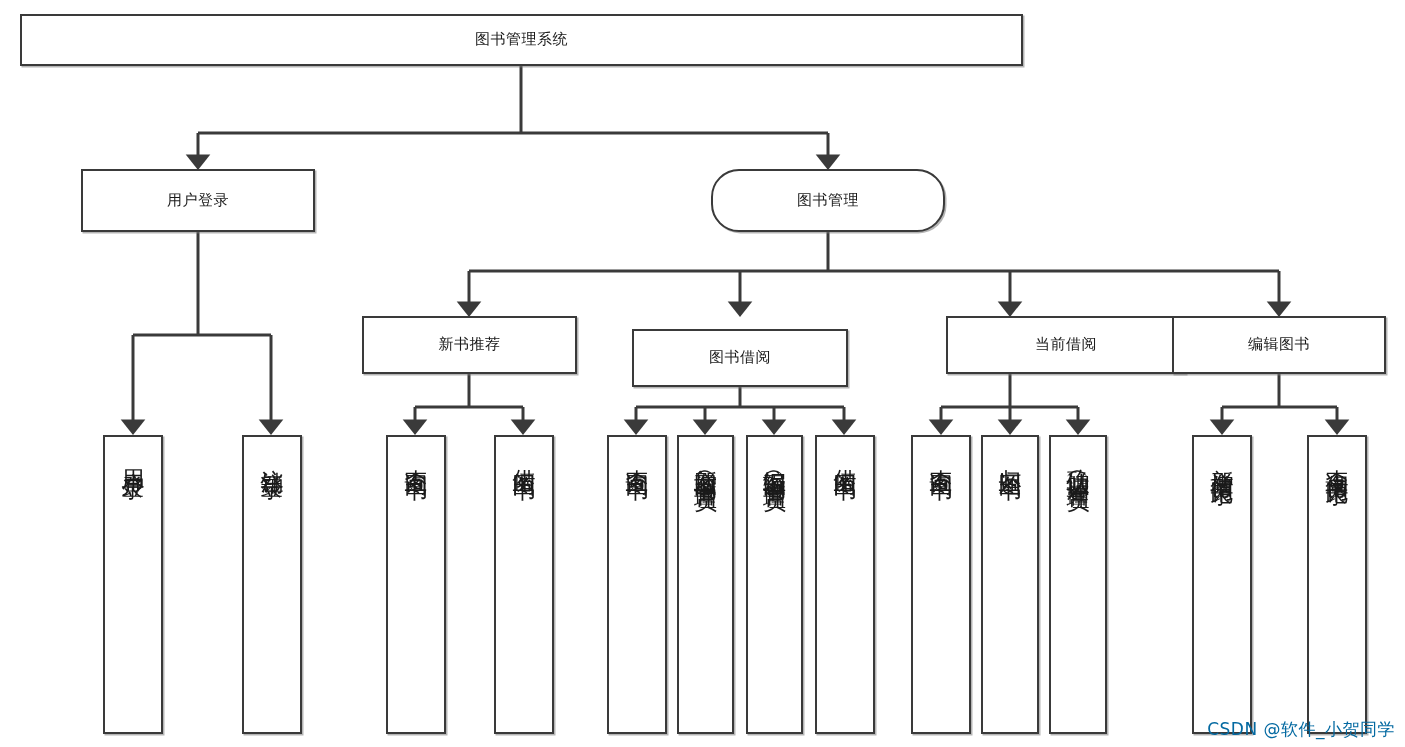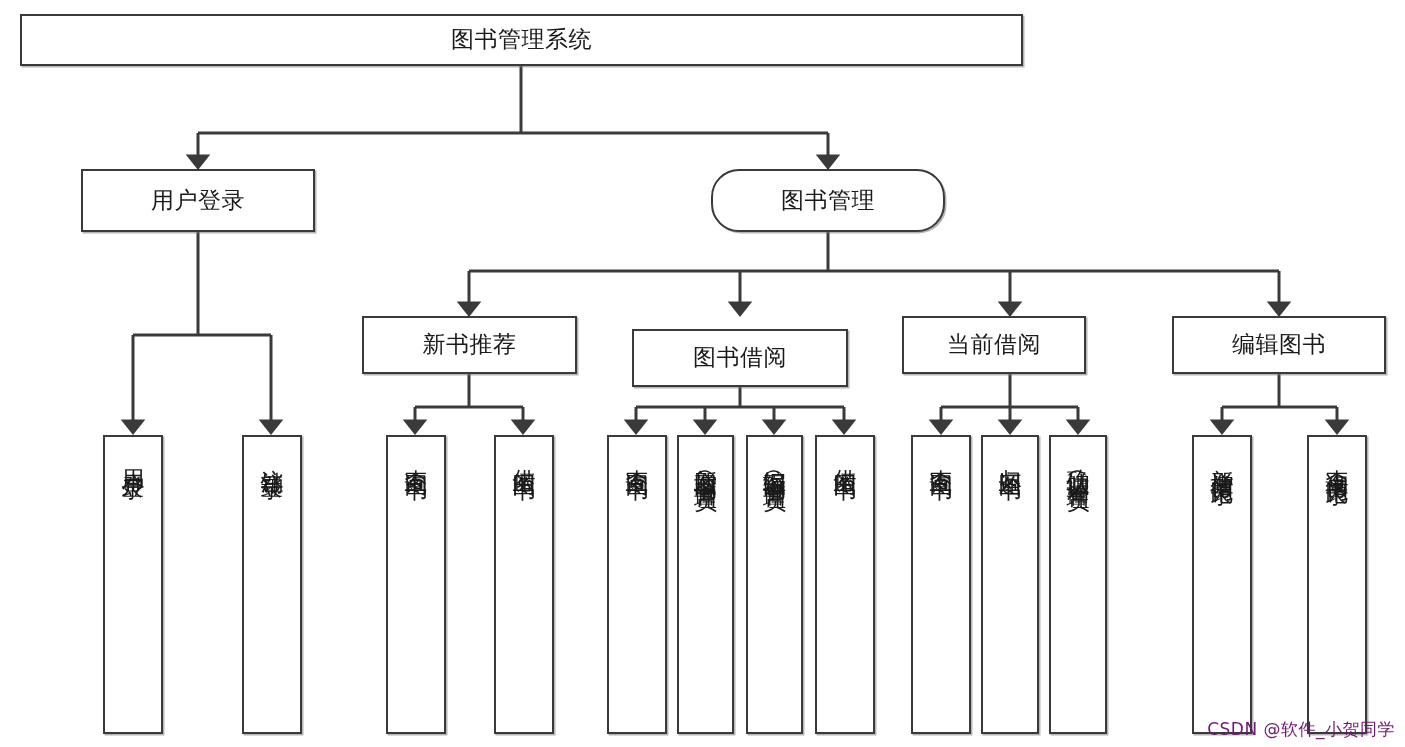--- a/index.html
+++ b/index.html
@@ -36,39 +36,39 @@
     box-shadow: 1.5px 1.5px 0 0 rgba(120,120,120,0.55);
   }
   .node .label {
     color: #1a1a1a;
     line-height: 1.18;
     letter-spacing: 0.5px;
     text-align: center;
     white-space: nowrap;
   }
   .node.horiz .label {
-    font-size: 23px;
+    font-size: 15px;
   }
   .node.vert {
     align-items: flex-start;
     justify-content: center;
     padding-top: 14px;
   }
   .node.vert .label {
     writing-mode: vertical-rl;
     text-orientation: upright;
     font-size: 23px;
     letter-spacing: 3px;
   }
   .watermark {
     position: absolute;
     right: 10px;
     bottom: 6px;
     font-size: 17px;
-    color: #701a75;
+    color: #0369a1;
     letter-spacing: 0.5px;
     white-space: nowrap;
   }
 </style>
 </head>
 <body>
 
 <div id="canvas">
 
   <svg id="edges" viewBox="0 0 1405 747" width="1405" height="747">
@@ -131,21 +131,21 @@
   <div class="node horiz" style="left:711px; top:169px; width:234px; height:63px;border-radius:28px;">
     <span class="label">图书管理</span>
   </div>
 
   <div class="node horiz" style="left:362px; top:316px; width:215px; height:58px;align-items:center;">
     <span class="label">新书推荐</span>
   </div>
   <div class="node horiz" style="left:632px; top:316px; width:216px; height:58px;margin-top:13px;">
     <span class="label">图书借阅</span>
   </div>
-  <div class="node horiz" style="left:902px; top:316px; width:184px; height:58px;">
+  <div class="node horiz" style="left:946px; top:316px; width:240px; height:58px;">
     <span class="label">当前借阅</span>
   </div>
   <div class="node horiz" style="left:1172px; top:316px; width:214px; height:58px;">
     <span class="label">编辑图书</span>
   </div>
 
   <div class="node vert" style="left:103px; top:435px; width:60px; height:299px;">
     <span class="label">用户登录</span>
   </div>
   <div class="node vert" style="left:242px; top:435px; width:60px; height:299px;">

